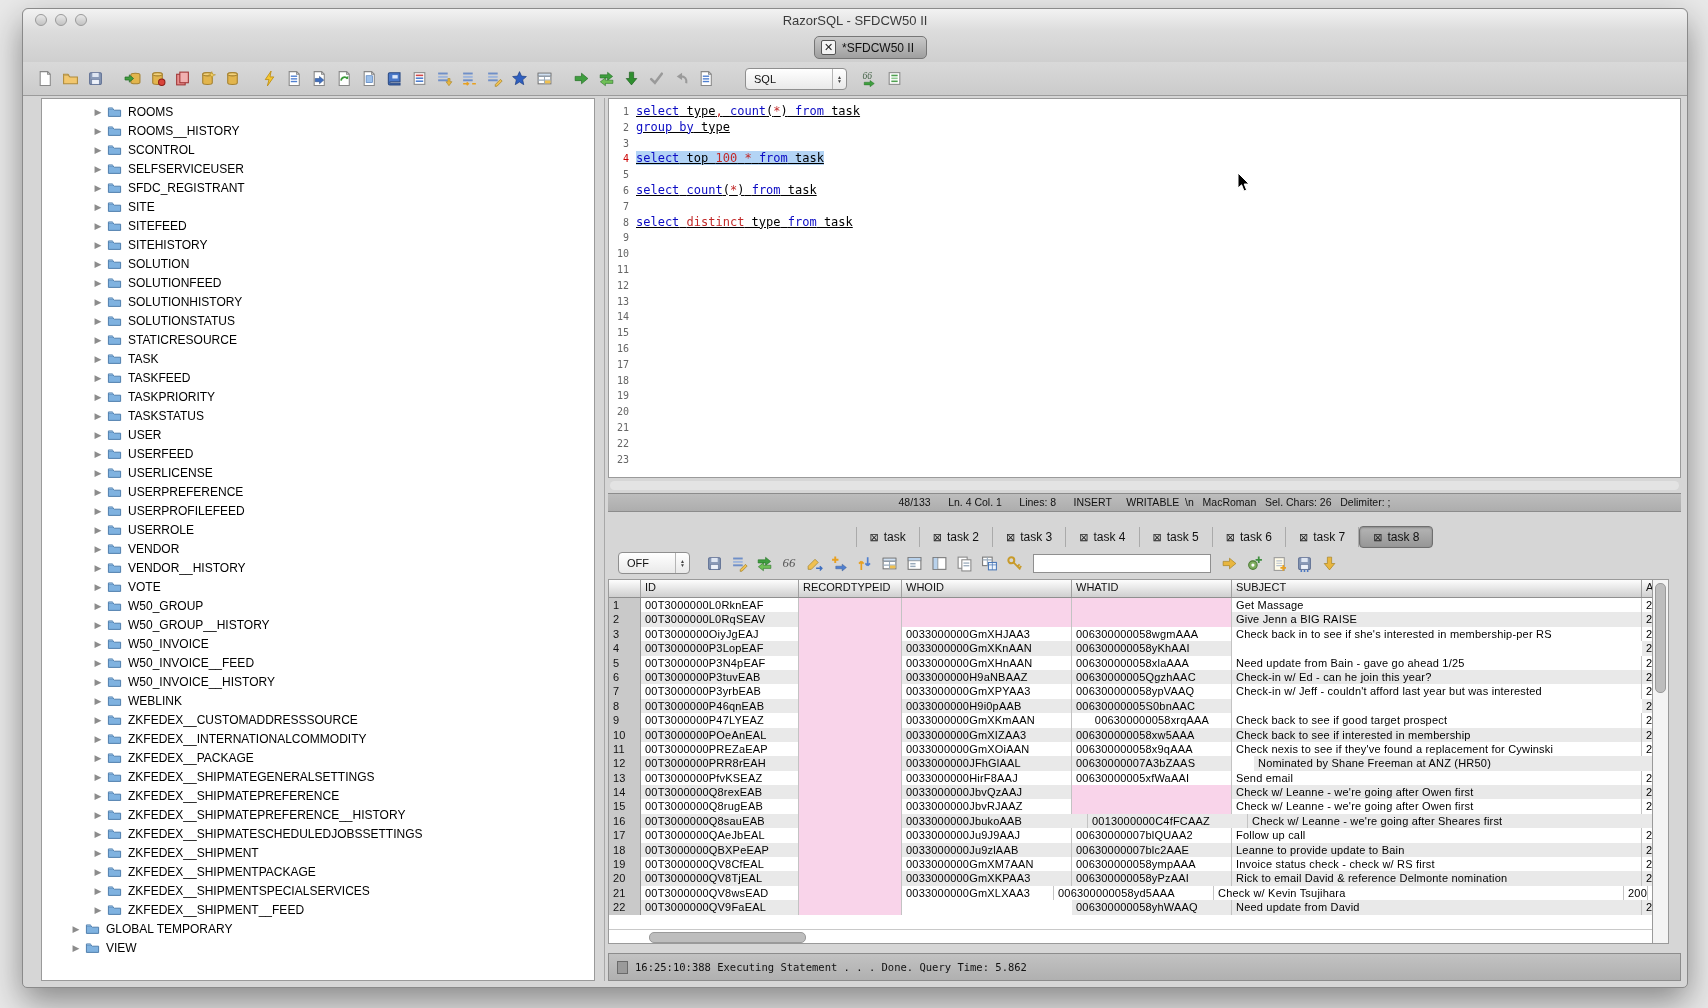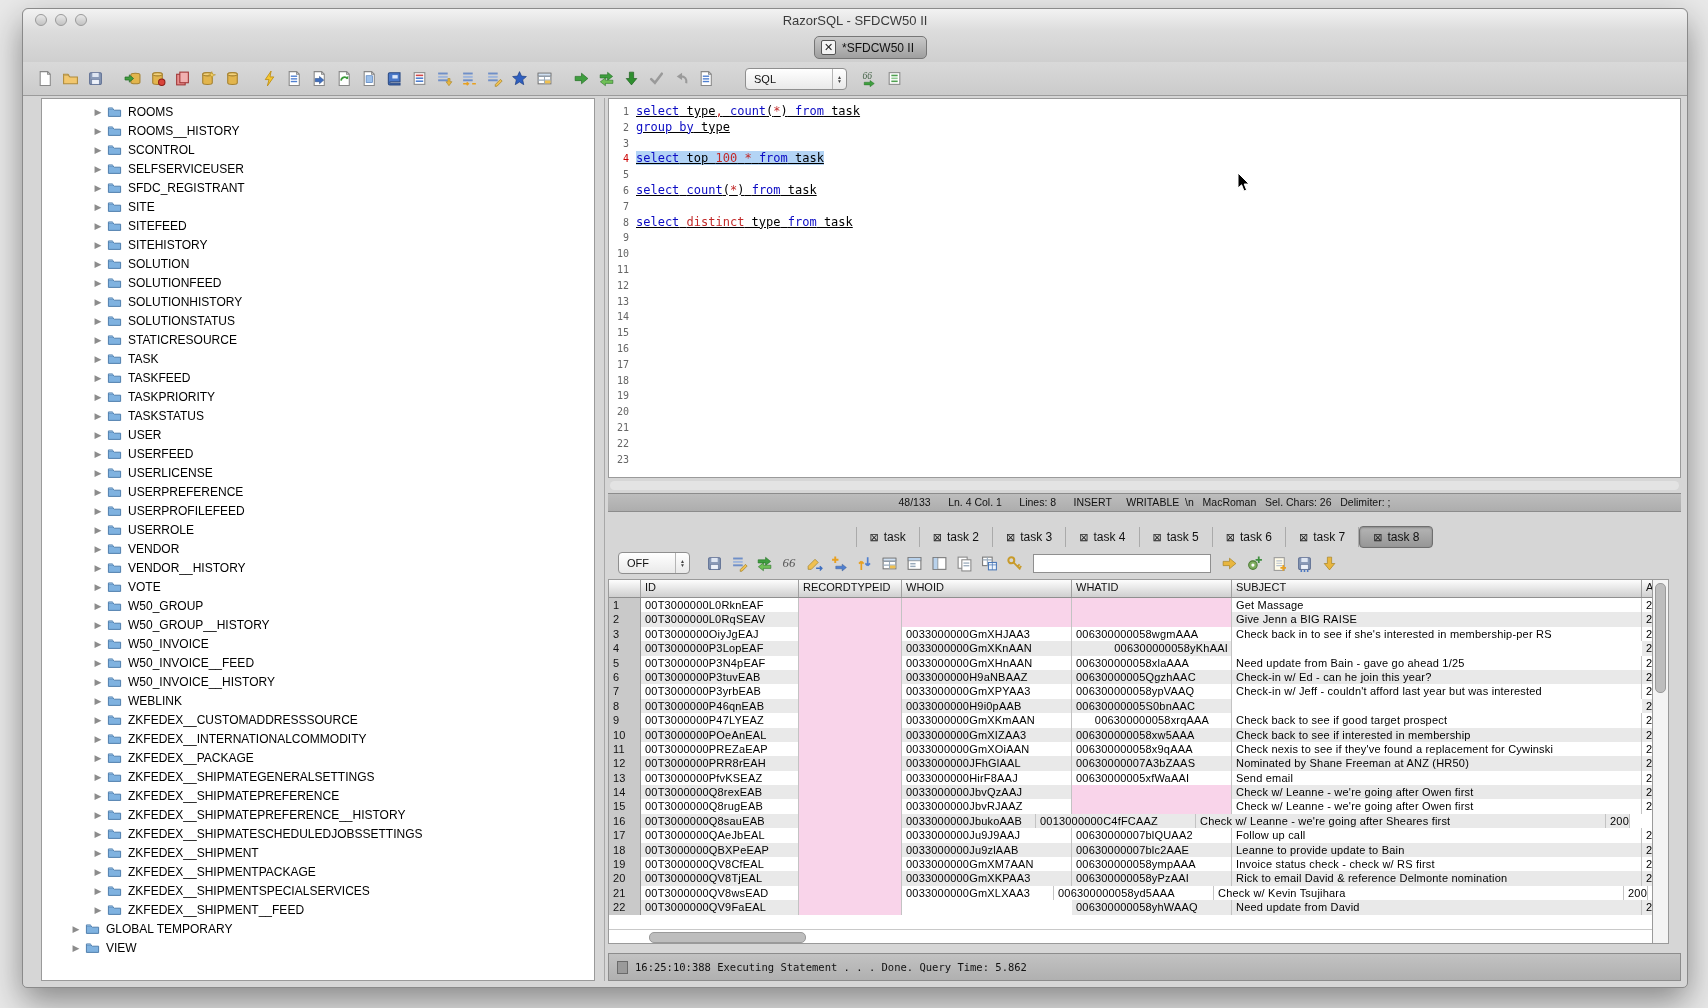--- a/index.html
+++ b/index.html
@@ -911,21 +911,21 @@
                 <div class="cell nullc" style="width: 103px;"></div>
                 <div class="cell" style="width: 170px;">0033000000GmXHJAA3</div>
                 <div class="cell" style="width: 160px;">006300000058wgmAAA</div>
                 <div class="cell" style="width: 410px;">Check back in to see if she's interested in membership-per RS</div>
                 <div class="cell" style="width: 24px;">200</div>
               </div><div class="grow alt">
                 <div class="cell rownum" style="width: 32px;">4</div>
                 <div class="cell" style="width: 158px;">00T3000000P3LopEAF</div>
                 <div class="cell nullc" style="width: 103px;"></div>
                 <div class="cell" style="width: 170px;">0033000000GmXKnAAN</div>
-                <div class="cell" style="width: 160px; text-align: right;">006300000058yKhAAI</div>
+                <div class="cell" style="width: 160px;">006300000058yKhAAI</div>
                 <div class="cell" style="width: 410px; margin-top: 20px;">Follow-up on nomination</div>
                 <div class="cell" style="width: 24px;">200</div>
               </div><div class="grow">
                 <div class="cell rownum" style="width: 32px;">5</div>
                 <div class="cell" style="width: 158px;">00T3000000P3N4pEAF</div>
                 <div class="cell nullc" style="width: 103px;"></div>
                 <div class="cell" style="width: 170px;">0033000000GmXHnAAN</div>
                 <div class="cell" style="width: 160px;">006300000058xlaAAA</div>
                 <div class="cell" style="width: 410px;">Need update from Bain - gave go ahead 1/25</div>
                 <div class="cell" style="width: 24px;">200</div>
@@ -976,21 +976,21 @@
                 <div class="cell" style="width: 170px;">0033000000GmXOiAAN</div>
                 <div class="cell" style="width: 160px;">006300000058x9qAAA</div>
                 <div class="cell" style="width: 410px;">Check nexis to see if they've found a replacement for Cywinski</div>
                 <div class="cell" style="width: 24px;">200</div>
               </div><div class="grow alt">
                 <div class="cell rownum" style="width: 32px;">12</div>
                 <div class="cell" style="width: 158px;">00T3000000PRR8rEAH</div>
                 <div class="cell nullc" style="width: 103px;"></div>
                 <div class="cell" style="width: 170px;">0033000000JFhGlAAL</div>
                 <div class="cell" style="width: 160px;">00630000007A3bZAAS</div>
-                <div class="cell" style="width: 410px;">Nominated by Shane Freeman at ANZ (HR50)</div>
+                <div class="cell" style="width: 410px; margin-left: 22px;">Nominated by Shane Freeman at ANZ (HR50)</div>
                 <div class="cell" style="width: 24px;">200</div>
               </div><div class="grow">
                 <div class="cell rownum" style="width: 32px;">13</div>
                 <div class="cell" style="width: 158px;">00T3000000PfvKSEAZ</div>
                 <div class="cell nullc" style="width: 103px;"></div>
                 <div class="cell" style="width: 170px;">0033000000HirF8AAJ</div>
                 <div class="cell" style="width: 160px;">00630000005xfWaAAI</div>
                 <div class="cell" style="width: 410px;">Send email</div>
                 <div class="cell" style="width: 24px;">200</div>
               </div><div class="grow alt">
@@ -1006,21 +1006,21 @@
                 <div class="cell" style="width: 158px;">00T3000000Q8rugEAB</div>
                 <div class="cell nullc" style="width: 103px;"></div>
                 <div class="cell" style="width: 170px;">0033000000JbvRJAAZ</div>
                 <div class="cell nullc" style="width: 160px;"></div>
                 <div class="cell" style="width: 410px;">Check w/ Leanne - we're going after Owen first</div>
                 <div class="cell" style="width: 24px;">200</div>
               </div><div class="grow alt">
                 <div class="cell rownum" style="width: 32px;">16</div>
                 <div class="cell" style="width: 158px;">00T3000000Q8sauEAB</div>
                 <div class="cell nullc" style="width: 103px;"></div>
-                <div class="cell" style="width: 134px;">0033000000JbukoAAB</div>
+                <div class="cell" style="width: 186px;">0033000000JbukoAAB</div>
                 <div class="cell" style="width: 160px;">0013000000C4fFCAAZ</div>
                 <div class="cell" style="width: 410px;">Check w/ Leanne - we're going after Sheares first</div>
                 <div class="cell" style="width: 24px;">200</div>
               </div><div class="grow">
                 <div class="cell rownum" style="width: 32px;">17</div>
                 <div class="cell" style="width: 158px;">00T3000000QAeJbEAL</div>
                 <div class="cell nullc" style="width: 103px;"></div>
                 <div class="cell" style="width: 170px;">0033000000Ju9J9AAJ</div>
                 <div class="cell" style="width: 160px;">00630000007blQUAA2</div>
                 <div class="cell" style="width: 410px;">Follow up call</div>

